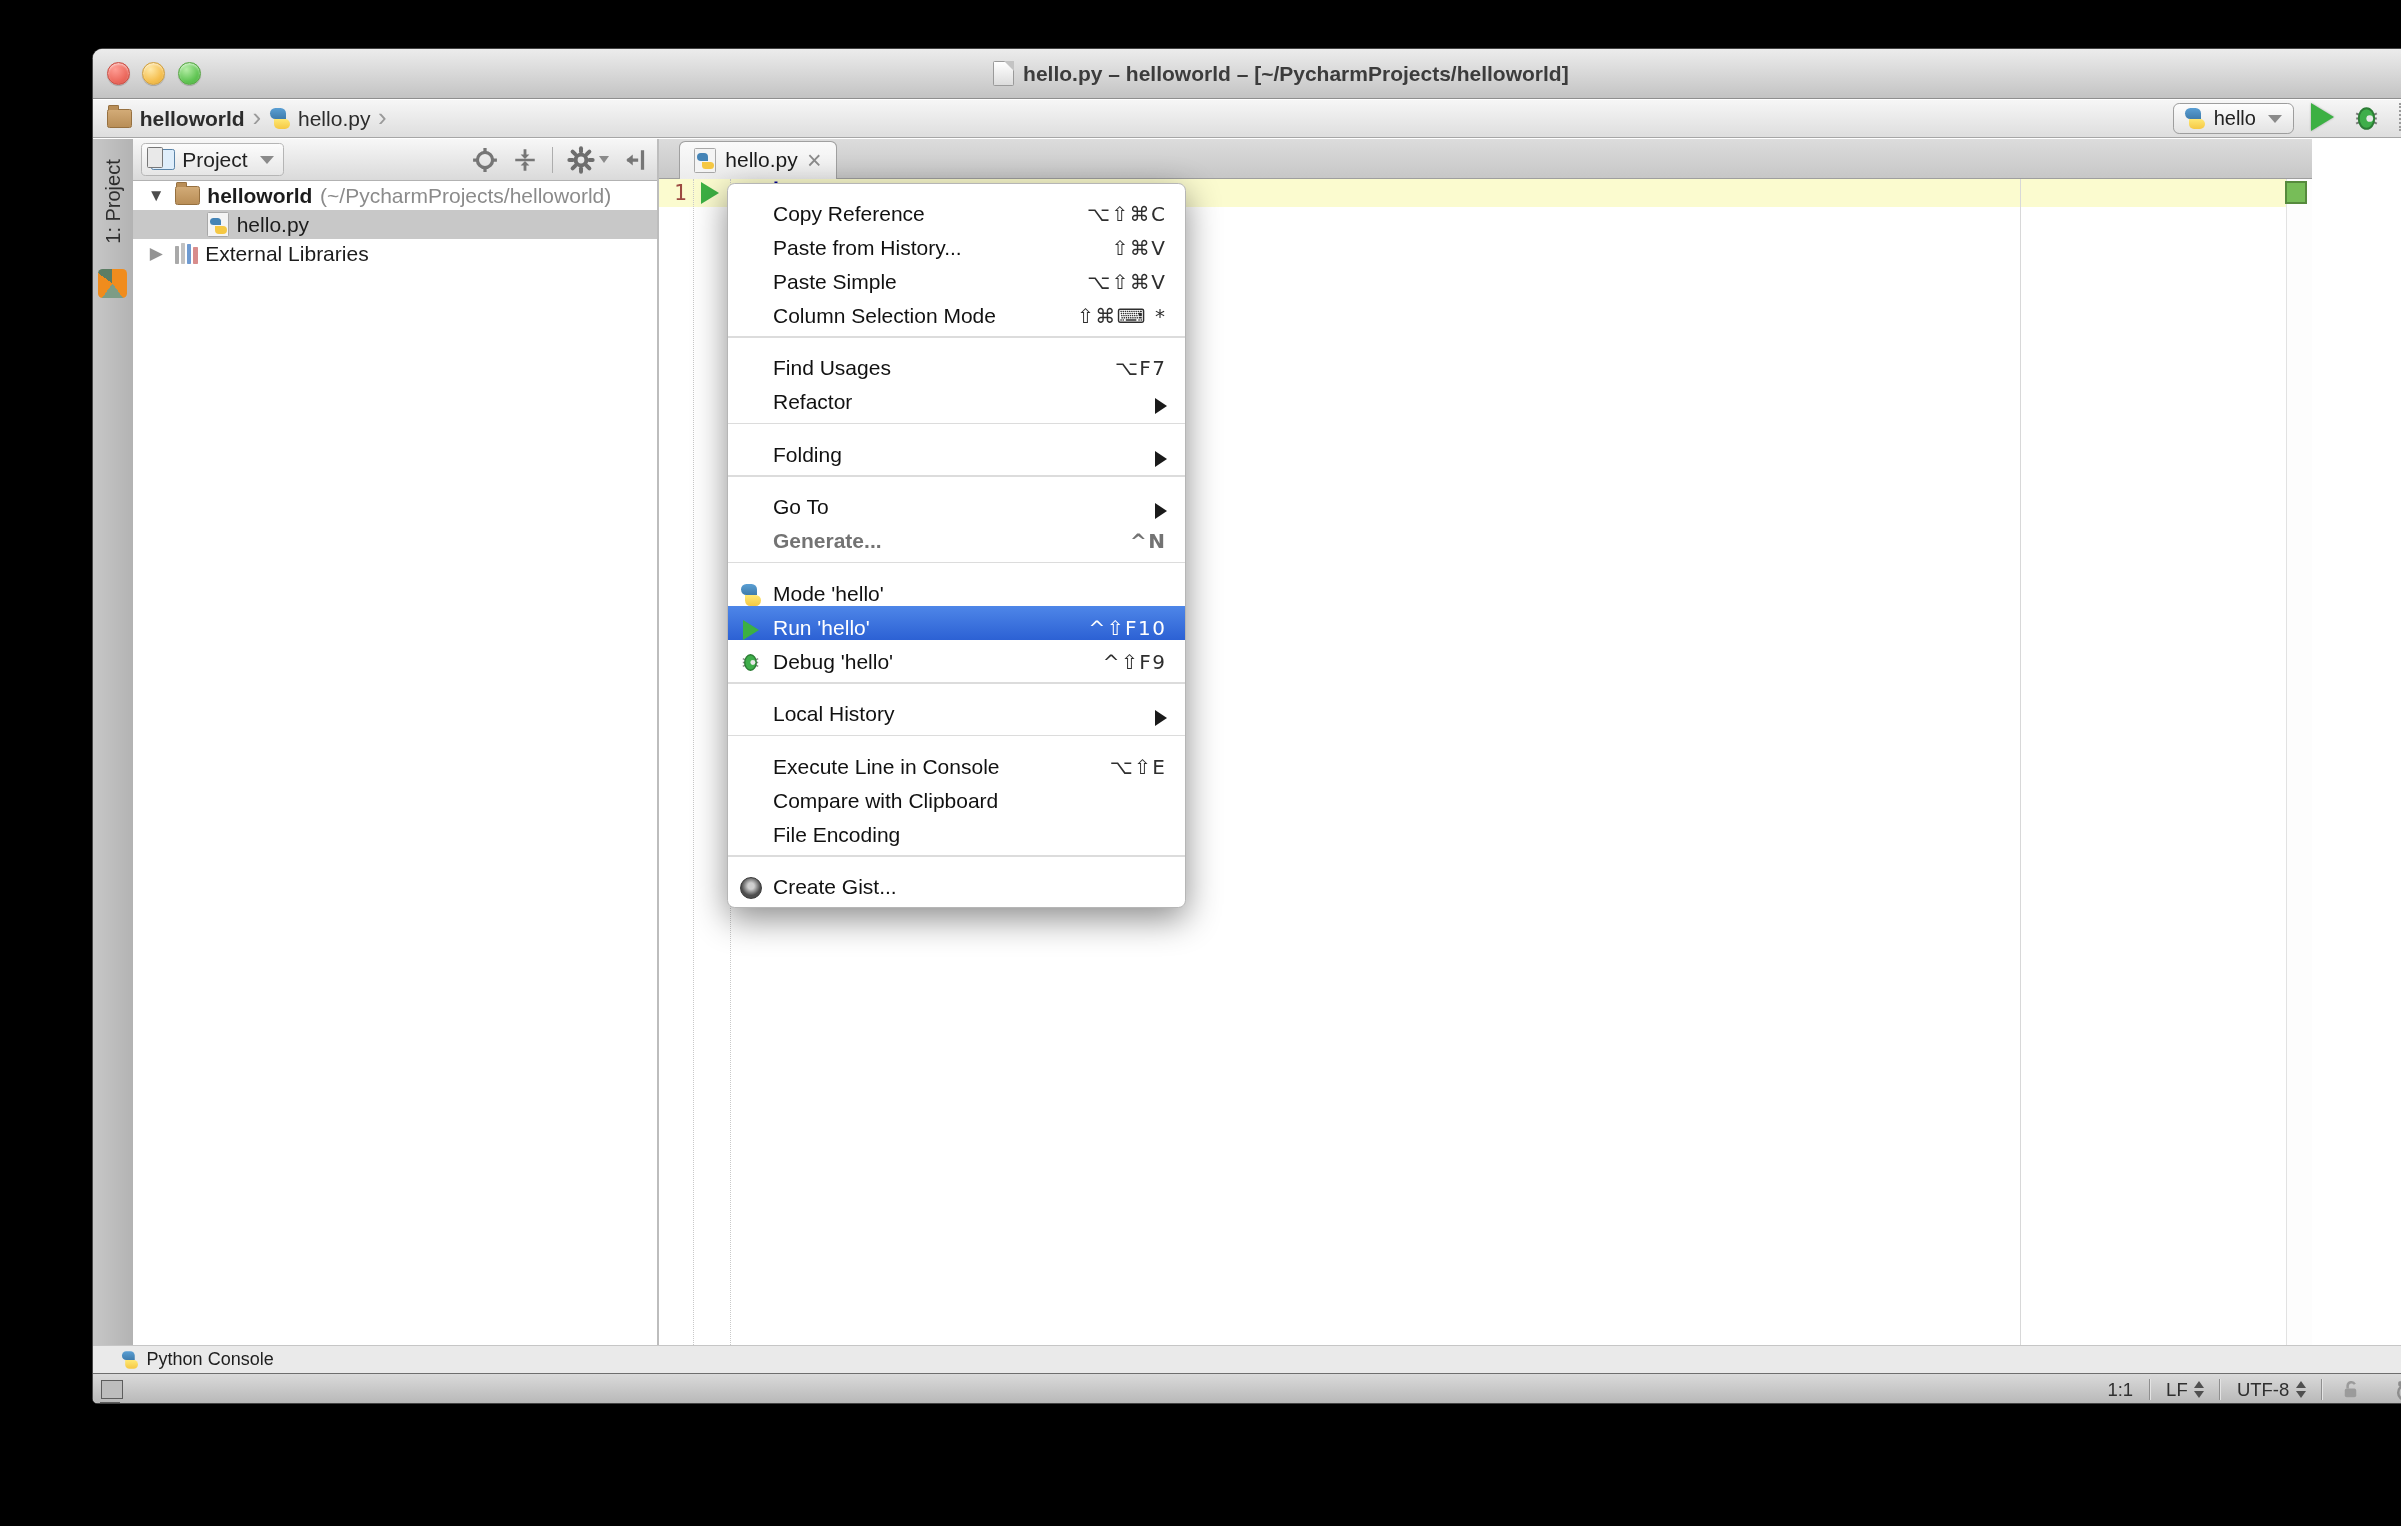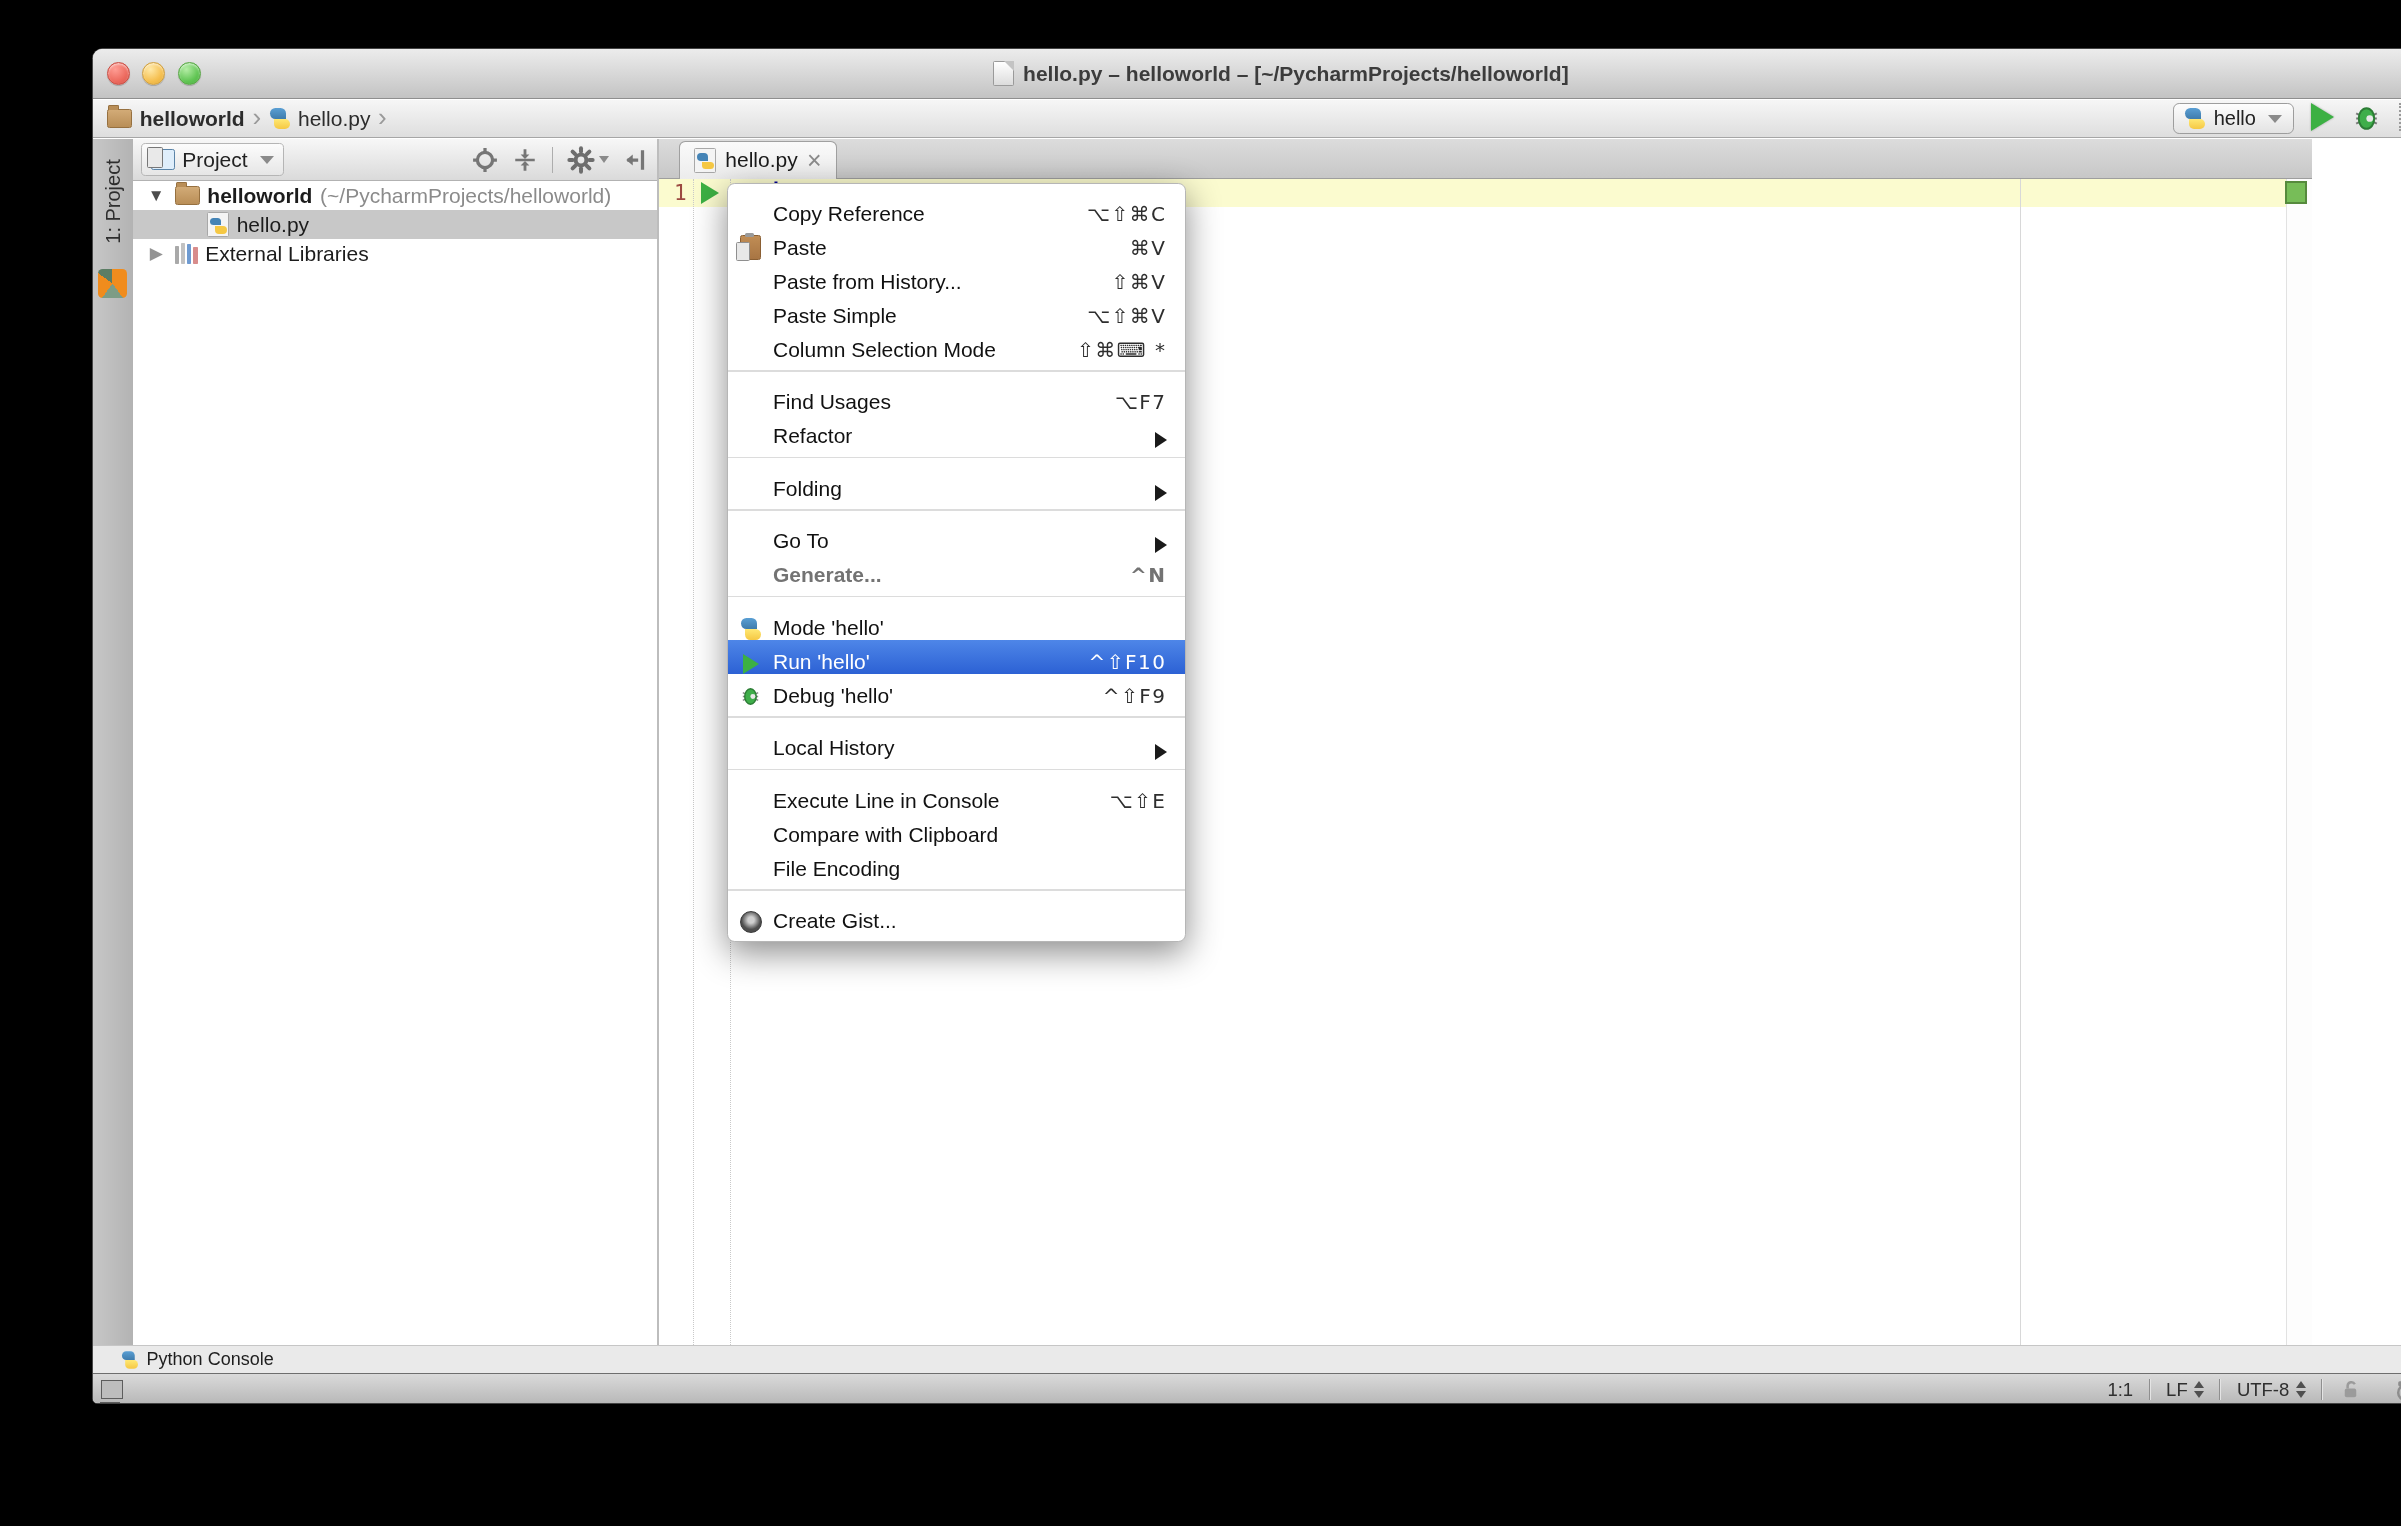--- a/index.html
+++ b/index.html
@@ -306,27 +306,20 @@
     </div>
   </div>
 
   <div class="menu">
     <div class="mi">
       <span class="ic"></span>
         <span class="lbl">Copy Reference</span>
         <span class="sc">⌥⇧⌘C</span>
     </div>
     <div class="mi">
-      <span class="ic">
-          <span class="paste-ic"></span>
-        </span>
-      <span class="lbl">Paste</span>
-        <span class="sc">⌘V</span>
-    </div>
-    <div class="mi">
       <span class="ic"></span>
         <span class="lbl">Paste from History...</span>
         <span class="sc">⇧⌘V</span>
     </div>
     <div class="mi">
       <span class="ic"></span>
         <span class="lbl">Paste Simple</span>
         <span class="sc">⌥⇧⌘V</span>
     </div>
     <div class="mi">

